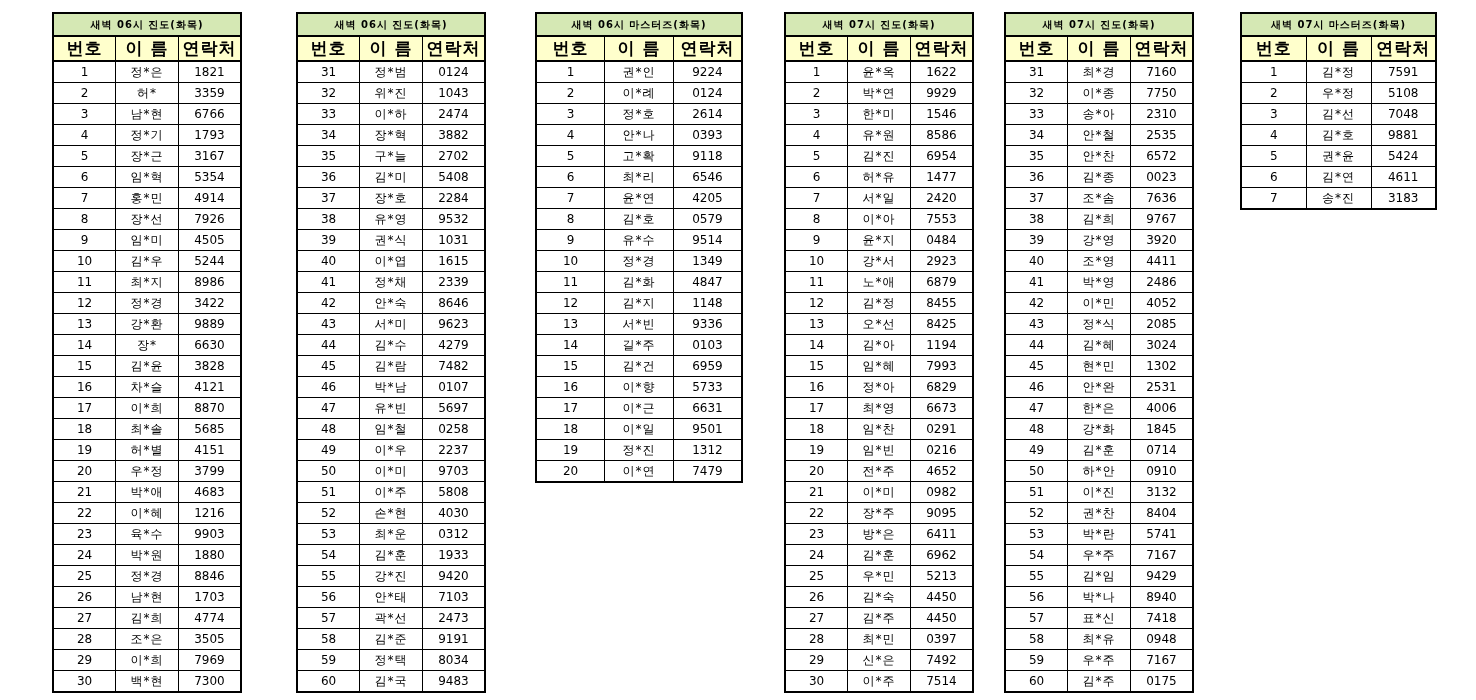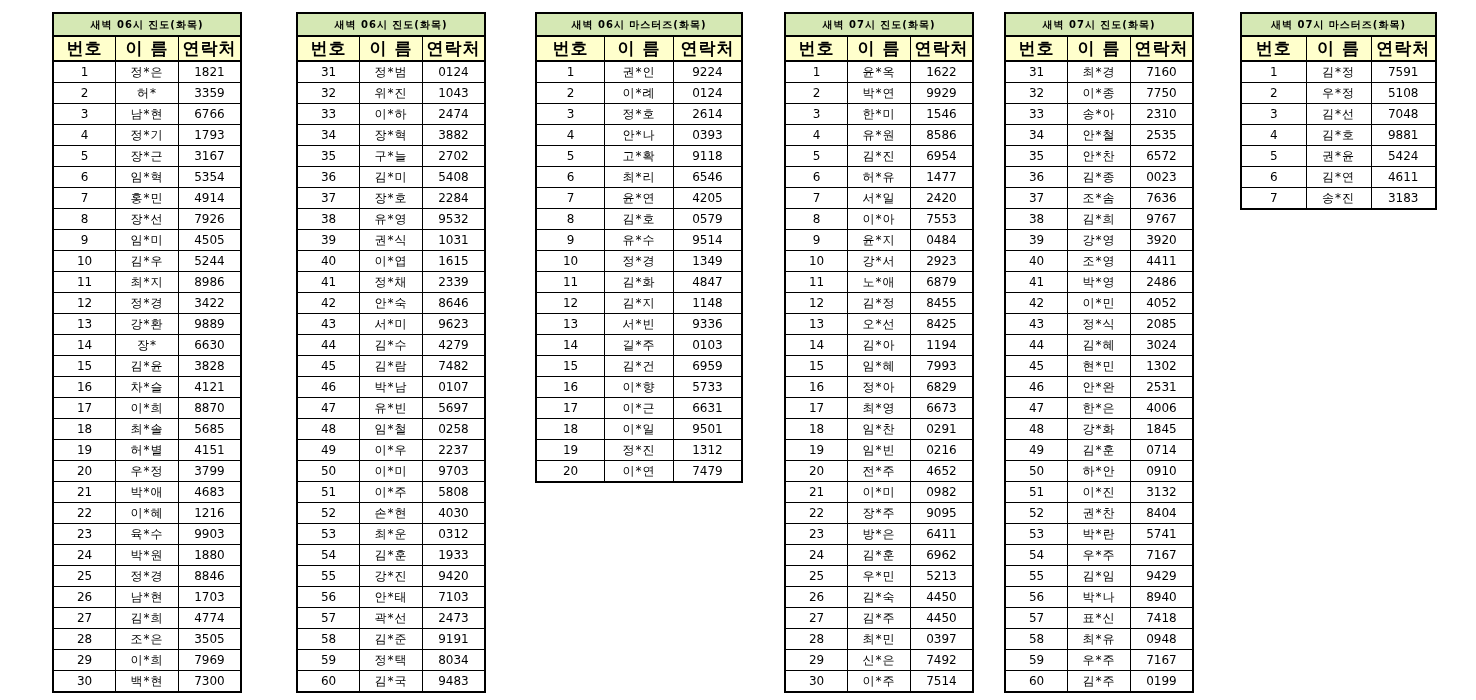--- a/index.html
+++ b/index.html
@@ -824,21 +824,21 @@
           <td class="col-contact">0948</td>
         </tr>
         <tr class="data-row">
           <td class="col-num">59</td>
           <td class="col-name name-cell">우*주</td>
           <td class="col-contact">7167</td>
         </tr>
         <tr class="data-row">
           <td class="col-num">60</td>
           <td class="col-name name-cell">김*주</td>
-          <td class="col-contact">0199</td>
+          <td class="col-contact">0175</td>
         </tr>
       </tbody>
     </table>
 
     <table class="sheet-table pos5">
       <tbody>
         <tr class="title-row">
           <td class="title-cell" colspan="3" style="background: rgb(213, 232, 180);">새벽 07시 마스터즈(화목)</td>
         </tr>
         <tr class="cols-row">

